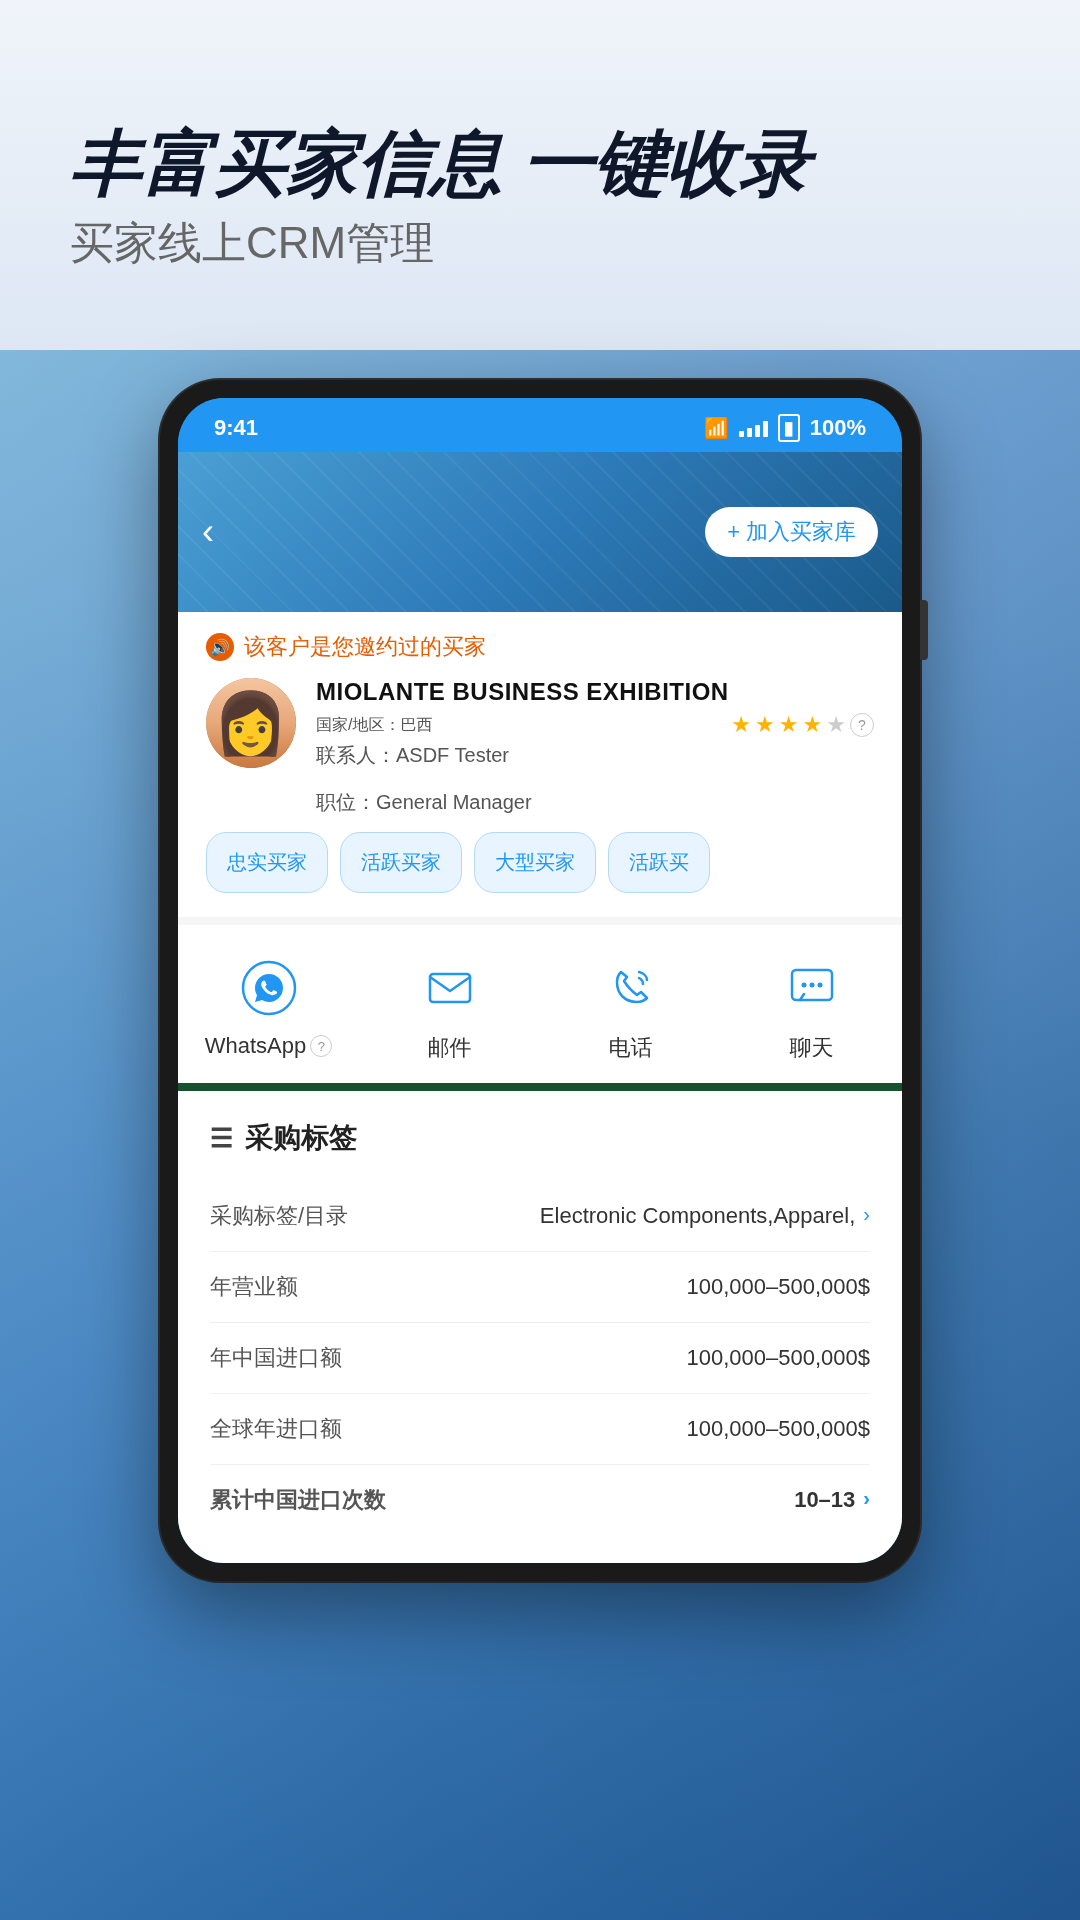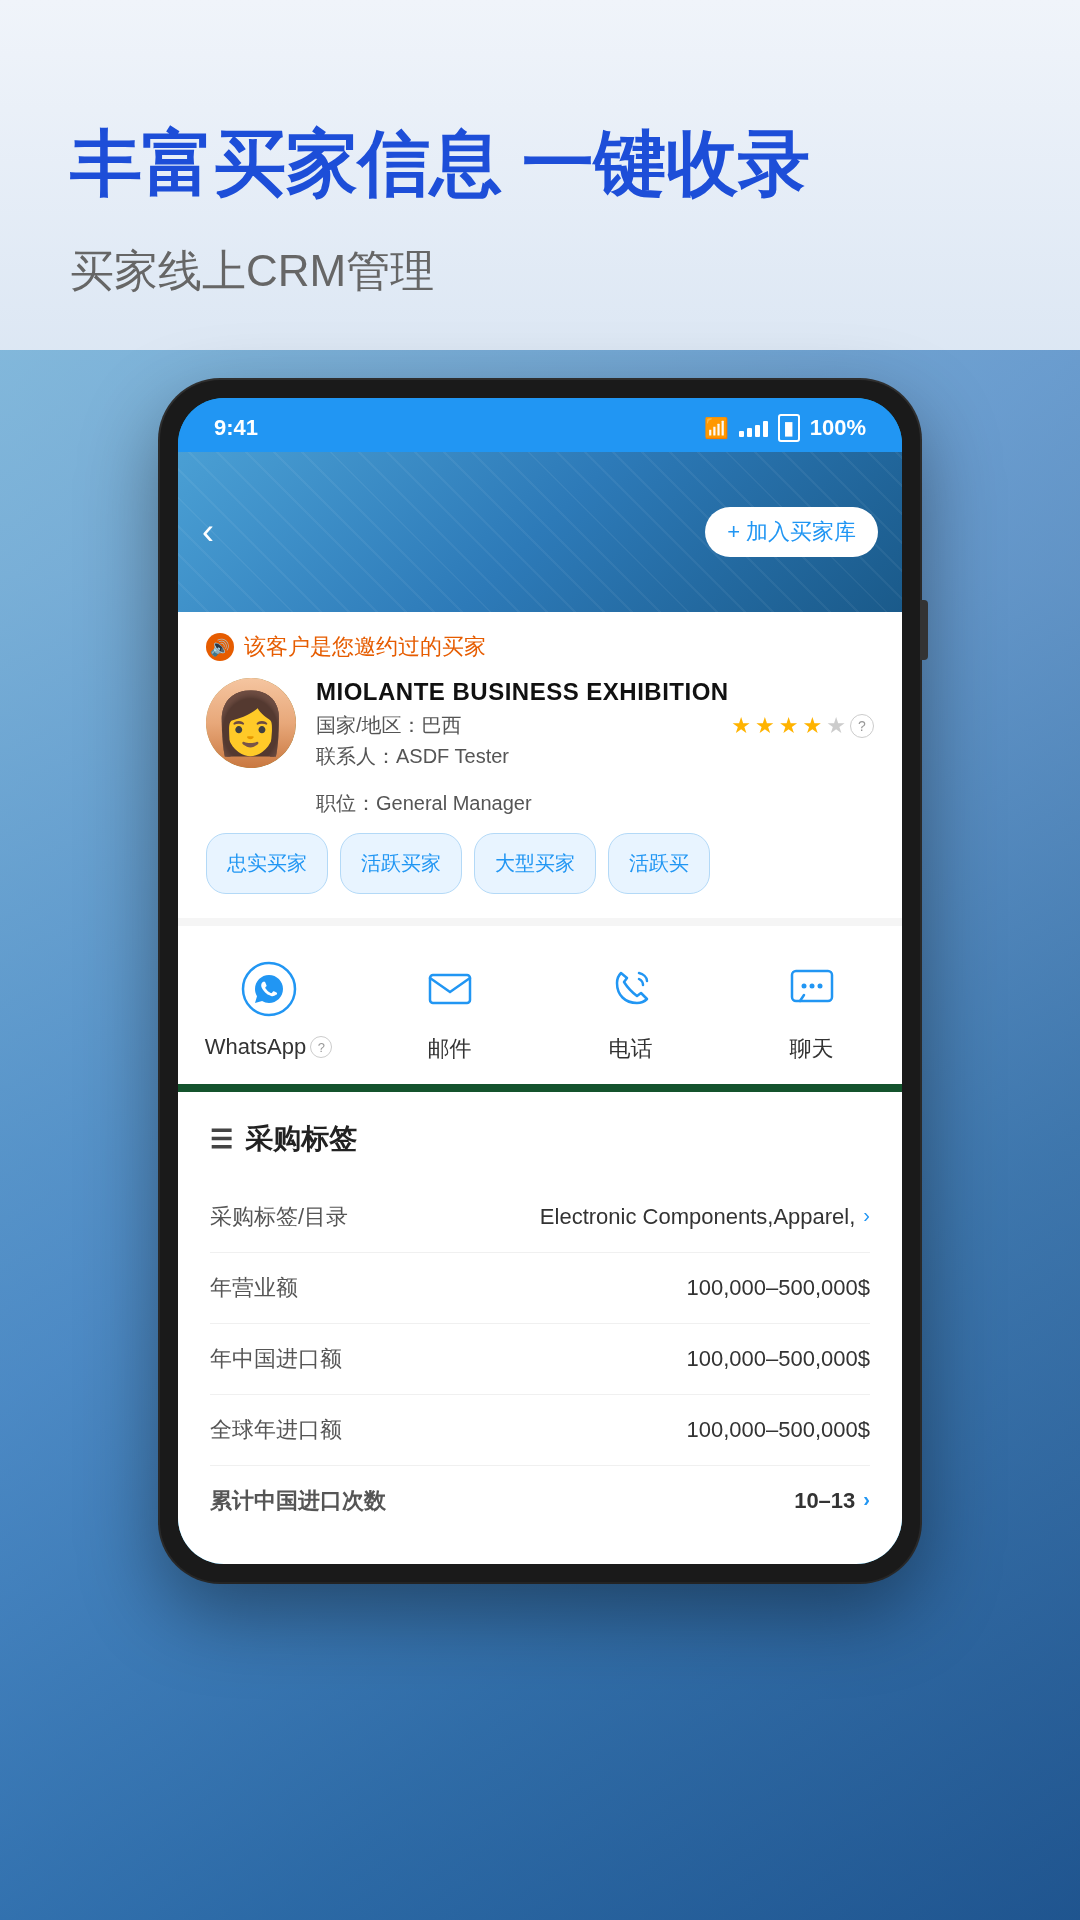--- a/index.html
+++ b/index.html
@@ -22,23 +22,24 @@
 
     
     .hero-section {
       position: relative;
       z-index: 1;
       padding: 120px 70px 50px 70px;
     }
     .hero-title {
       font-size: 72px;
       font-weight: 700;
-      color: #1d4ed8;
+      color: #0f172a;
       line-height: 1.2;
-      margin-bottom: 36px;
+      margin-bottom: 8px;
+      font-style: italic;
     }
     .hero-subtitle {
       font-size: 44px;
       color: #666;
       font-weight: 400;
     }
 
     
     .phone-wrapper {
       position: absolute;
@@ -221,21 +222,21 @@
       color: #111;
       letter-spacing: 0.5px;
       margin-bottom: 6px;
     }
     .country-row {
       display: flex;
       justify-content: space-between;
       align-items: center;
     }
     .country-label {
-      font-size: 20px;
+      font-size: 16px;
       color: #555;
     }
     .stars {
       display: flex;
       align-items: center;
       gap: 4px;
     }
     .star { color: #FFB300; font-size: 22px; }
     .star.empty { color: #ccc; }
     .help-icon {

